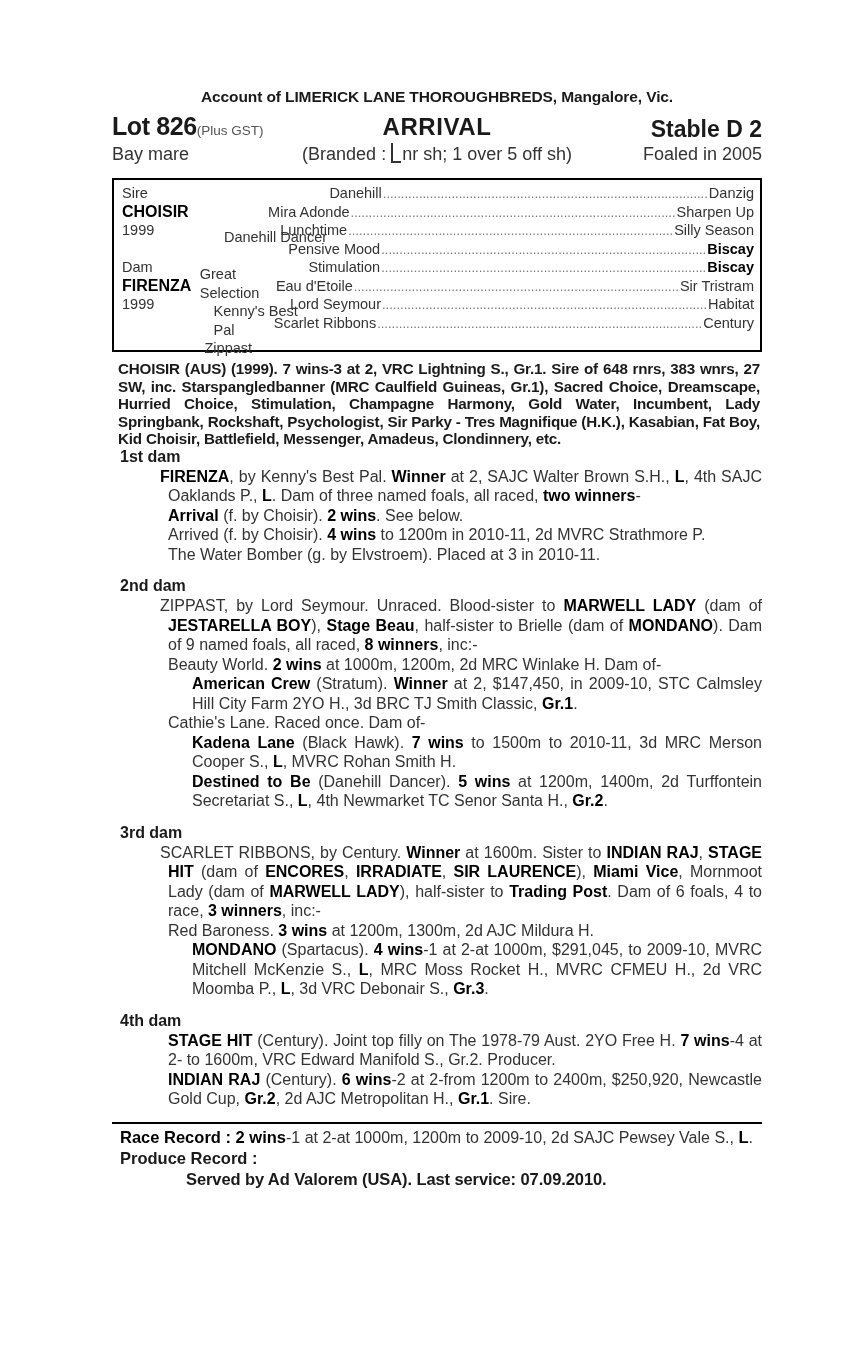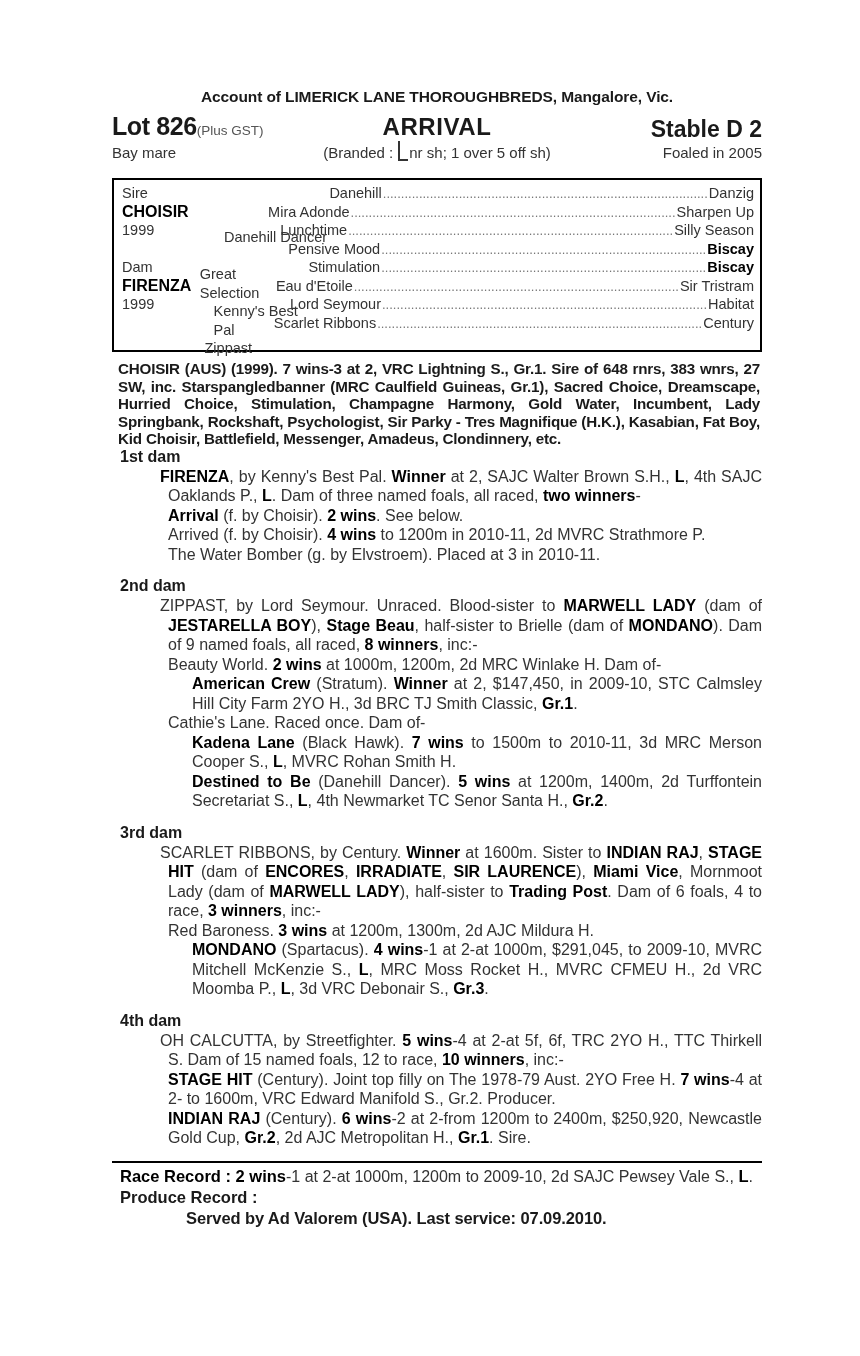--- a/index.html
+++ b/index.html
@@ -70,21 +70,21 @@
   .stable {
     position: absolute;
     right: 0;
     top: 4px;
     font-weight: bold;
     font-size: 23px;
   }
   .desc-row {
     position: relative;
     height: 26px;
-    font-size: 15px;
+    font-size: 18px;
     color: #333;
     margin-bottom: 8px;
   }
   .desc-left { position: absolute; left: 0; top: 0; }
   .desc-center {
     position: absolute; left: 0; right: 0; top: 0;
     text-align: center;
   }
   .desc-right { position: absolute; right: 0; top: 0; }
   .brand-glyph {
@@ -318,21 +318,20 @@
           <p class="ln i2"><b>Destined to Be</b> (Danehill Dancer). <b>5 wins</b> at 1200m, 1400m, 2d Turffontein Secretariat S., <b>L</b>, 4th Newmarket TC Senor Santa H., <b>Gr.2</b>.</p>
         </div>
         <div class="dam-block">
           <div class="dam-head">3rd dam</div>
           <p class="ln i0">SCARLET RIBBONS, by Century. <b>Winner</b> at 1600m. Sister to <b>INDIAN RAJ</b>, <b>STAGE HIT</b> (dam of <b>ENCORES</b>, <b>IRRADIATE</b>, <b>SIR LAURENCE</b>), <b>Miami Vice</b>, Mornmoot Lady (dam of <b>MARWELL LADY</b>), half-sister to <b>Trading Post</b>. Dam of 6 foals, 4 to race, <b>3 winners</b>, inc:-</p>
           <p class="ln i1">Red Baroness. <b>3 wins</b> at 1200m, 1300m, 2d AJC Mildura H.</p>
           <p class="ln i2"><b>MONDANO</b> (Spartacus). <b>4 wins</b>-1 at 2-at 1000m, $291,045, to 2009-10, MVRC Mitchell McKenzie S., <b>L</b>, MRC Moss Rocket H., MVRC CFMEU H., 2d VRC Moomba P., <b>L</b>, 3d VRC Debonair S., <b>Gr.3</b>.</p>
         </div>
         <div class="dam-block">
           <div class="dam-head">4th dam</div>
-          <p class="ln i0">OH CALCUTTA, by Streetfighter. <b>5 wins</b>-4 at 2-at 5f, 6f, TRC 2YO H., TTC Thirkell S. Dam of 15 named foals, 12 to race, <b>10 winners</b>, inc:-</p>
           <p class="ln i1"><b>STAGE HIT</b> (Century). Joint top filly on The 1978-79 Aust. 2YO Free H. <b>7 wins</b>-4 at 2- to 1600m, VRC Edward Manifold S., Gr.2. Producer.</p>
           <p class="ln i1"><b>INDIAN RAJ</b> (Century). <b>6 wins</b>-2 at 2-from 1200m to 2400m, $250,920, Newcastle Gold Cup, <b>Gr.2</b>, 2d AJC Metropolitan H., <b>Gr.1</b>. Sire.</p>
         </div>
       </div>
 
   <hr class="rule">
 
   <div class="rec-line" id="race-record"><b>Race Record : 2 wins</b>-1 at 2-at 1000m, 1200m to 2009-10, 2d SAJC Pewsey Vale S., <b>L</b>.</div>
   <div class="produce">Produce Record :</div>
   <div class="served">Served by Ad Valorem (USA). Last service: 07.09.2010.</div>

